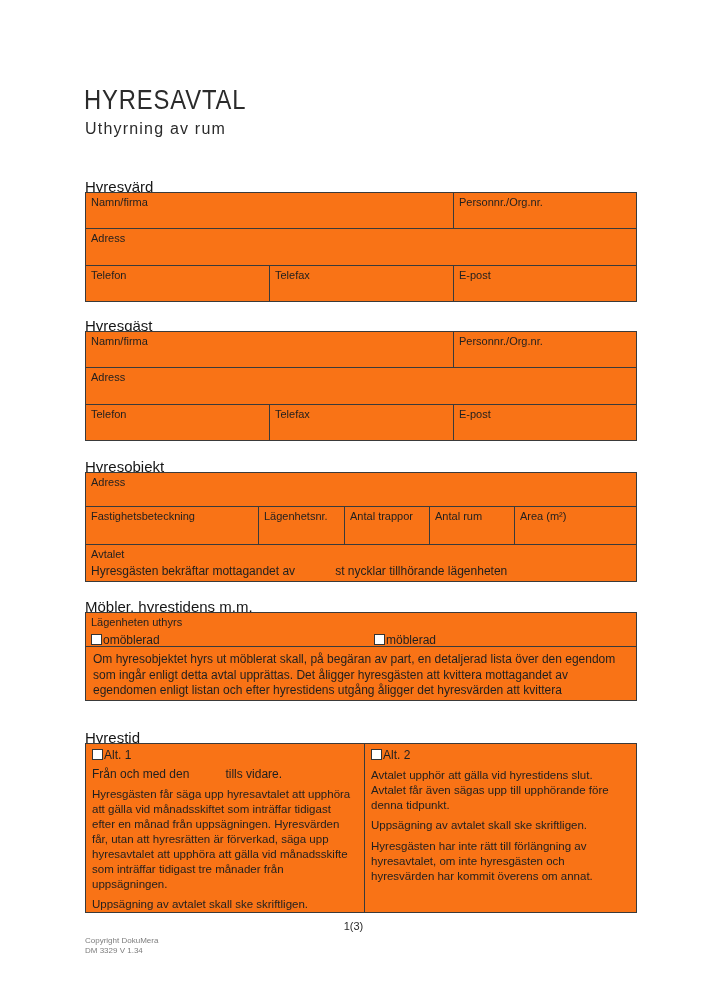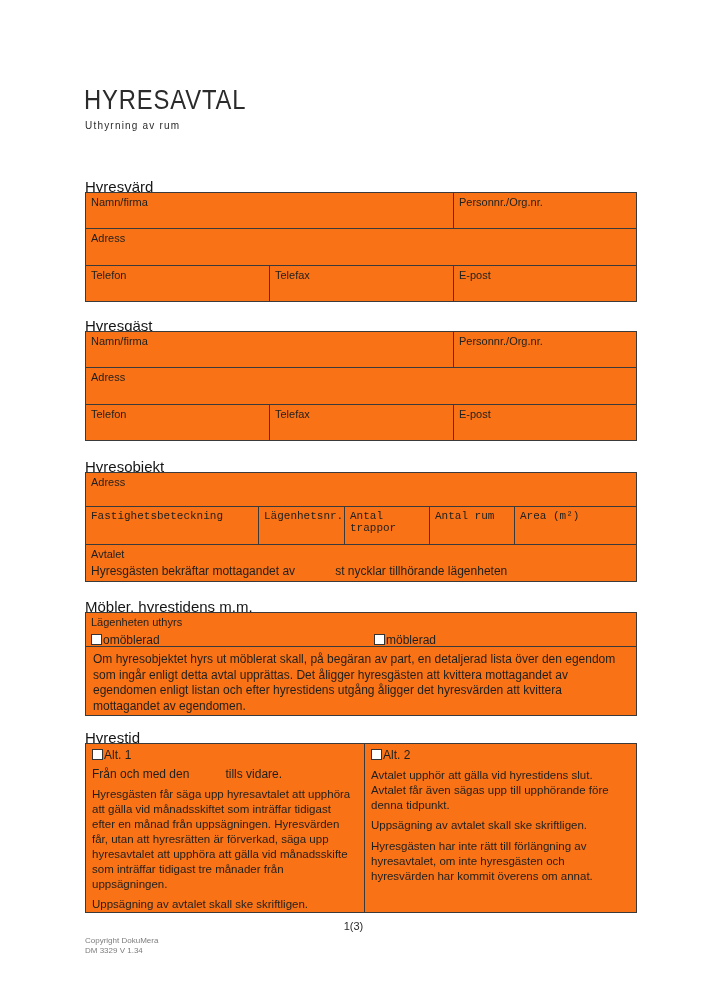--- a/index.html
+++ b/index.html
@@ -9,21 +9,21 @@
     color:#1f1f1f; overflow:hidden;
   }
   .title {
     position:absolute; left:84px; top:86px;
     font-size:28px; font-weight:400; color:#2b2b2b;
     letter-spacing:1px; line-height:1; white-space:nowrap;
     transform:scaleX(0.85); transform-origin:left top;
   }
   .subtitle {
     position:absolute; left:85px; top:120px;
-    font-size:10px; letter-spacing:1.2px; color:#2b2b2b;
+    font-size:16px; letter-spacing:1.2px; color:#2b2b2b;
   }
   .sec-label {
     position:absolute; left:85px;
     font-size:15px; font-weight:normal; color:#161616; white-space:nowrap;
   }
   .tbl {
     position:absolute; left:85px; width:552px;
     border:1px solid #3a3a3a; box-sizing:border-box;
     background:#f97316; overflow:hidden;
   }
@@ -127,21 +127,21 @@
     </div>
   </div>
 
   <div class="sec-label" style="top:458px;">Hyresobjekt</div>
   <div class="tbl" style="top:472px; height:110px;">
     <div class="row" style="grid-template-columns:auto; height:33px;">
       <div class="cell">
         <span class="lbl">Adress</span>
       </div>
     </div>
-    <div class="row" style="grid-template-columns:172px 86px 85px 85px auto; height:38px;font-family:Liberation Mono, monospace;">
+    <div class="row" style="grid-template-columns:172px 86px 85px 85px auto; height:38px;">
       <div class="cell">
         <span class="lbl">Fastighetsbeteckning</span>
       </div>
       <div class="cell">
         <span class="lbl">Lägenhetsnr.</span>
       </div>
       <div class="cell">
         <span class="lbl">Antal trappor</span>
       </div>
       <div class="cell">
@@ -155,21 +155,21 @@
       <div class="cell">
         <span class="lbl">Avtalet</span>
         <div class="keys-line">
           <span>Hyresgästen bekräftar mottagandet av</span><span class="blank w40"></span><span>st nycklar tillhörande lägenheten</span>
         </div>
       </div>
     </div>
   </div>
 
   <div class="sec-label" style="top:598px;">Möbler, hyrestidens m.m.</div>
-  <div class="tbl" style="top:612px; height:104px;">
+  <div class="tbl" style="top:612px; height:89px;">
     <div class="row" style="grid-template-columns:auto; height:33px;">
       <div class="cell">
         <span class="lbl">Lägenheten uthyrs</span>
         <div class="cb-row">
           <span class="cb-item"><span class="cb"></span><span>omöblerad</span></span>
           <span class="cb-item cb-item-2"><span class="cb"></span><span>möblerad</span></span>
         </div>
       </div>
     </div>
     <div class="row" style="grid-template-columns:auto; height:70px;">

